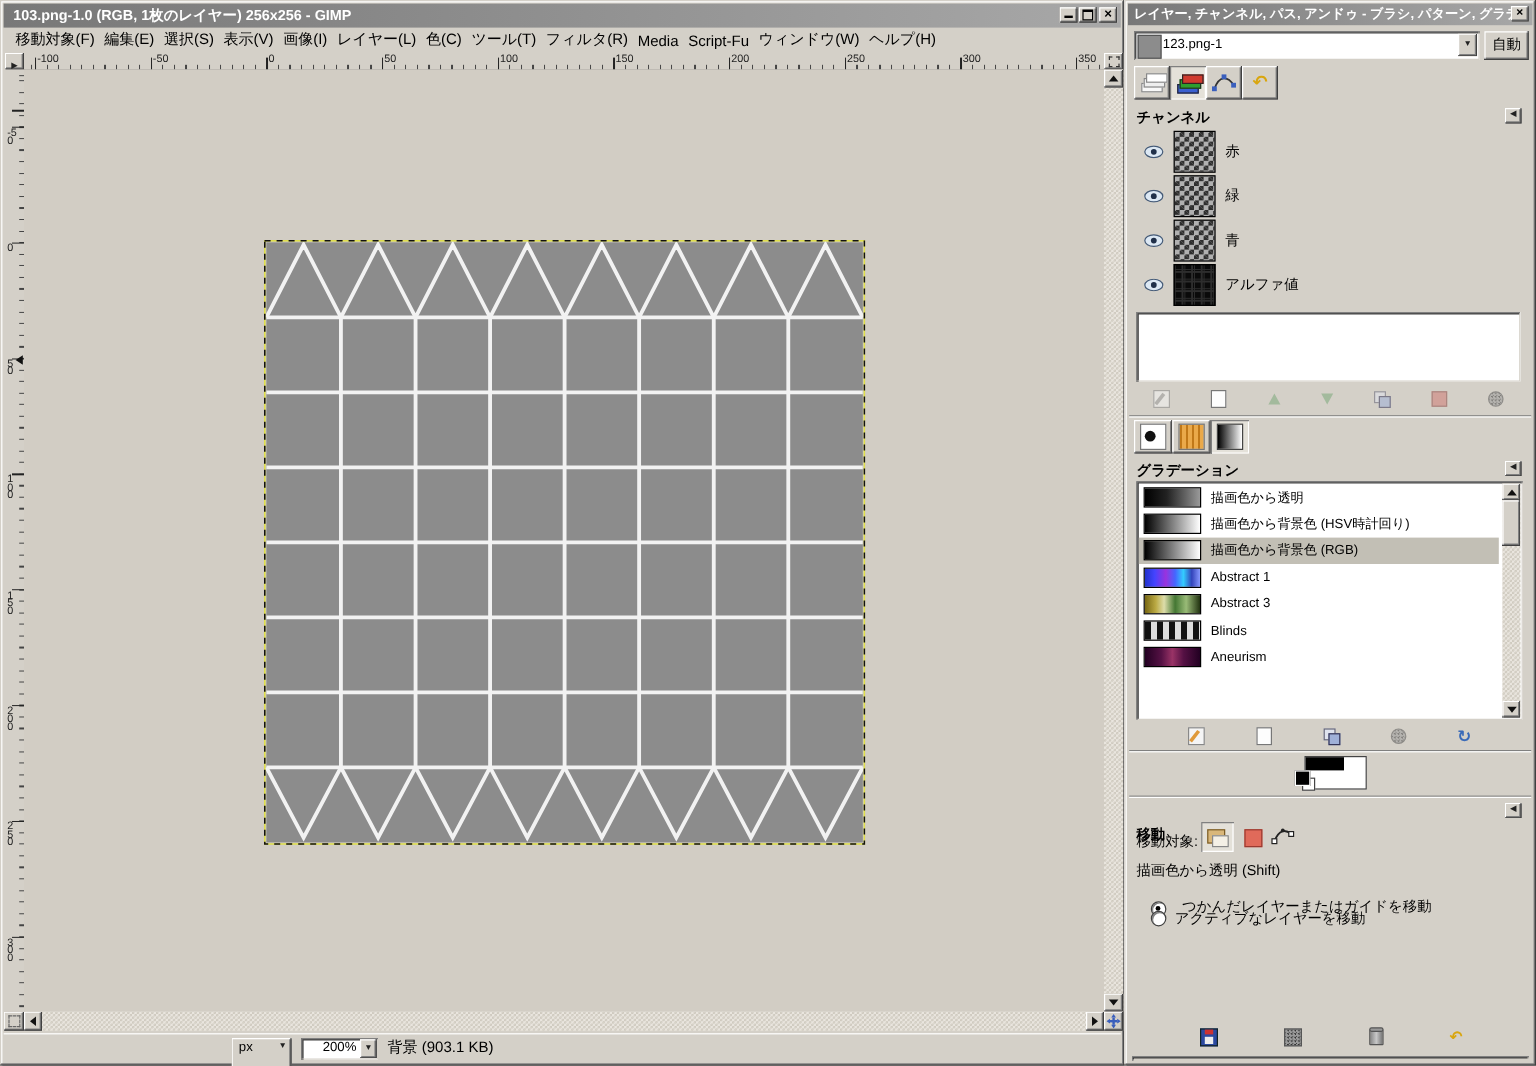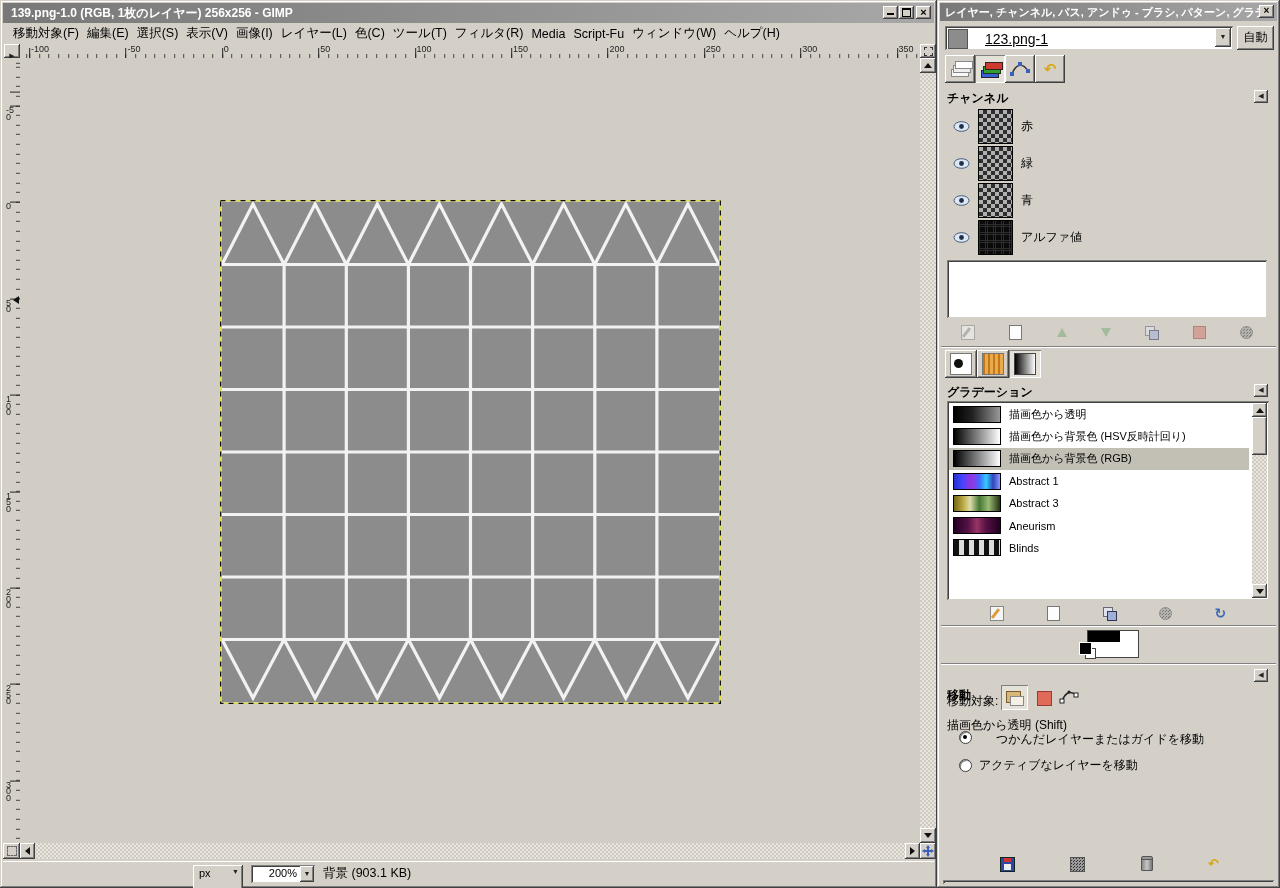--- a/index.html
+++ b/index.html
@@ -55,21 +55,21 @@
   .radio.on::after{content:"";position:absolute;left:3px;top:3px;width:4px;height:4px;border-radius:50%;background:#000;}
   .opt-label{font-size:12px;color:#000;white-space:nowrap;}
   .hdr{font-size:12px;font-weight:bold;color:#000;}
 </style>
 </head>
 <body>
 
 <div class="abs win3d" style="left:0;top:0;width:937px;height:888px;">
 
   <div class="abs titlebar" style="left:3px;top:3px;width:931px;height:20px;">
-    <span class="abs" style="left:8px;top:1px;">139.png-1.0 (RGB, 1枚のレイヤー) 256x256 - GIMP</span>
+    <span class="abs" style="left:8px;top:1px;">103.png-1.0 (RGB, 1枚のレイヤー) 256x256 - GIMP</span>
     <div class="abs btn3d tbtn" style="left:880px;top:3px;"><span style="display:inline-block;width:7px;height:2px;background:#000;margin-top:7px;"></span></div>
     <div class="abs btn3d tbtn" style="left:896px;top:3px;"><span style="display:inline-block;width:7px;height:6px;border:1px solid #000;border-top-width:2px;margin-top:2px;"></span></div>
     <div class="abs btn3d tbtn" style="left:913px;top:3px;font-size:11px;font-weight:bold;">×</div>
   </div>
 
   <div class="abs" style="left:3px;top:24px;width:931px;height:19px;display:flex;align-items:center;padding-left:6px;">
 
   <span class="menu-item">移動対象(F)</span>
       <span class="menu-item">編集(E)</span>
       <span class="menu-item">選択(S)</span>
@@ -206,21 +206,21 @@
 
 <div class="abs win3d" style="left:937px;top:0;width:343px;height:888px;">
 
   <div class="abs titlebar" style="left:3px;top:3px;width:337px;height:18px;font-size:11px;line-height:17px;">
     <span class="abs" style="left:5px;top:1px;">レイヤー, チャンネル, パス, アンドゥ - ブラシ, パターン, グラデ</span>
     <div class="abs btn3d tbtn" style="right:3px;top:2px;font-size:10px;font-weight:bold;">×</div>
   </div>
 
   <div class="abs sunken" style="left:8px;top:26px;width:288px;height:24px;">
     <span class="abs" style="left:3px;top:3px;width:18px;height:18px;background:#8c8c8c;border:1px solid #555;"></span>
-    <span class="abs" style="left:40px;top:5px;font-size:14px;color:#000;text-decoration:underline;">123.png-1</span>
+    <span class="abs" style="left:24px;top:5px;font-size:11px;color:#000;">123.png-1</span>
     <span class="abs btn3d" style="right:2px;top:2px;width:16px;height:19px;text-align:center;font-size:7px;line-height:18px;color:#222;">▼</span>
   </div>
   <div class="abs btn3d" style="left:300px;top:26px;width:37px;height:24px;text-align:center;font-size:12px;line-height:23px;color:#000;">自動</div>
 
   <div class="abs btn3d tab" style="left:8px;top:55px;width:30px;height:28px;">
     <span class="ic" style="width:18px;height:16px;">
       <span class="abs" style="left:0;top:8px;width:16px;height:6px;background:#f8f8f8;border:1px solid #888;"></span>
       <span class="abs" style="left:2px;top:4px;width:16px;height:6px;background:#eee;border:1px solid #888;"></span>
       <span class="abs" style="left:4px;top:0;width:16px;height:6px;background:#fff;border:1px solid #888;"></span>
     </span>
@@ -313,41 +313,41 @@
     <div class="abs btn3d collapse-btn" style="right:6px;top:2px;">◀</div>
     <div class="abs sunken" style="left:2px;top:19px;width:322px;height:199px;overflow:hidden;">
       <div style="position:absolute;left:2px;top:2px;width:300px;">
 
       <div class="grad-row">
             <span class="grad-thumb" style="background: linear-gradient(90deg, rgb(0, 0, 0) 0%, rgb(34, 34, 34) 40%, rgb(102, 102, 102) 75%, rgb(153, 153, 153) 100%);"></span>
             <span class="grad-label">描画色から透明</span>
           </div>
           <div class="grad-row">
             <span class="grad-thumb" style="background: linear-gradient(90deg, rgb(0, 0, 0), rgb(255, 255, 255));"></span>
-            <span class="grad-label">描画色から背景色 (HSV反時計回り)</span>
+            <span class="grad-label">描画色から背景色 (HSV時計回り)</span>
           </div>
           <div class="grad-row selected">
             <span class="grad-thumb" style="background: linear-gradient(90deg, rgb(0, 0, 0), rgb(255, 255, 255));"></span>
             <span class="grad-label">描画色から背景色 (RGB)</span>
           </div>
           <div class="grad-row">
             <span class="grad-thumb" style="background: linear-gradient(90deg, rgb(34, 51, 204), rgb(68, 68, 255) 18%, rgb(153, 51, 221) 38%, rgb(68, 102, 255) 55%, rgb(51, 204, 255) 70%, rgb(51, 68, 187) 85%, rgb(136, 153, 255));"></span>
             <span class="grad-label">Abstract 1</span>
           </div>
           <div class="grad-row">
             <span class="grad-thumb" style="background: linear-gradient(90deg, rgb(119, 102, 17), rgb(187, 170, 68) 20%, rgb(221, 221, 170) 35%, rgb(68, 119, 51) 55%, rgb(153, 187, 119) 75%, rgb(34, 51, 17));"></span>
             <span class="grad-label">Abstract 3</span>
           </div>
           <div class="grad-row">
+            <span class="grad-thumb" style="background: repeating-linear-gradient(90deg, rgb(17, 17, 17) 0px, rgb(17, 17, 17) 5px, rgb(221, 221, 221) 5px, rgb(221, 221, 221) 10px);"></span>
+            <span class="grad-label">Blinds</span>
+          </div>
+          <div class="grad-row">
             <span class="grad-thumb" style="background: linear-gradient(90deg, rgb(34, 0, 34), rgb(85, 17, 68) 30%, rgb(153, 51, 102) 50%, rgb(85, 17, 68) 70%, rgb(34, 0, 34));"></span>
             <span class="grad-label">Aneurism</span>
-          </div>
-          <div class="grad-row">
-            <span class="grad-thumb" style="background: repeating-linear-gradient(90deg, rgb(17, 17, 17) 0px, rgb(17, 17, 17) 5px, rgb(221, 221, 221) 5px, rgb(221, 221, 221) 10px);"></span>
-            <span class="grad-label">Blinds</span>
           </div>
         </div>
       <div class="abs checker-track" style="right:2px;top:2px;width:15px;height:195px;">
         <div class="btn3d scrollbtn" style="left:0;top:0;width:15px;height:14px;">
             <span class="arrow" style="border-left:4px solid transparent;border-right:4px solid transparent;border-bottom:5px solid #111;"></span>
           </div>
         <div class="btn3d" style="position:absolute;left:0;top:14px;width:15px;height:38px;"></div>
         <div class="btn3d scrollbtn" style="left:0;bottom:0;width:15px;height:14px;">
             <span class="arrow" style="border-left:4px solid transparent;border-right:4px solid transparent;border-top:5px solid #111;"></span>
           </div>
@@ -389,21 +389,21 @@
       <svg width="20" height="18" viewBox="0 0 20 18">
         <path d="M3 14 C7 4, 12 4, 17 8" stroke="#222" fill="none" stroke-width="1.6"></path>
         <rect x="1" y="12" width="4" height="4" fill="#fff" stroke="#222"></rect>
         <rect x="15" y="6" width="4" height="4" fill="#fff" stroke="#222"></rect>
         <circle cx="10" cy="5" r="1.6" fill="#222"></circle>
       </svg>
     </div>
 
     <span class="abs opt-label" style="left:2px;top:50px;">描画色から透明 (Shift)</span>
 
-    <div class="abs" style="left:14px;top:64px;display:flex;align-items:flex-start;gap:24px;">
+    <div class="abs" style="left:14px;top:80px;display:flex;align-items:flex-end;gap:13px;">
       <span class="radio on"></span>
       <span class="opt-label">つかんだレイヤーまたはガイドを移動</span>
     </div>
     <div class="abs" style="left:14px;top:90px;display:flex;align-items:center;gap:7px;">
       <span class="radio"></span>
       <span class="opt-label">アクティブなレイヤーを移動</span>
     </div>
   </div>
 
   <div class="abs" style="left:8px;top:852px;width:329px;height:24px;display:flex;align-items:center;justify-content:space-evenly;">

